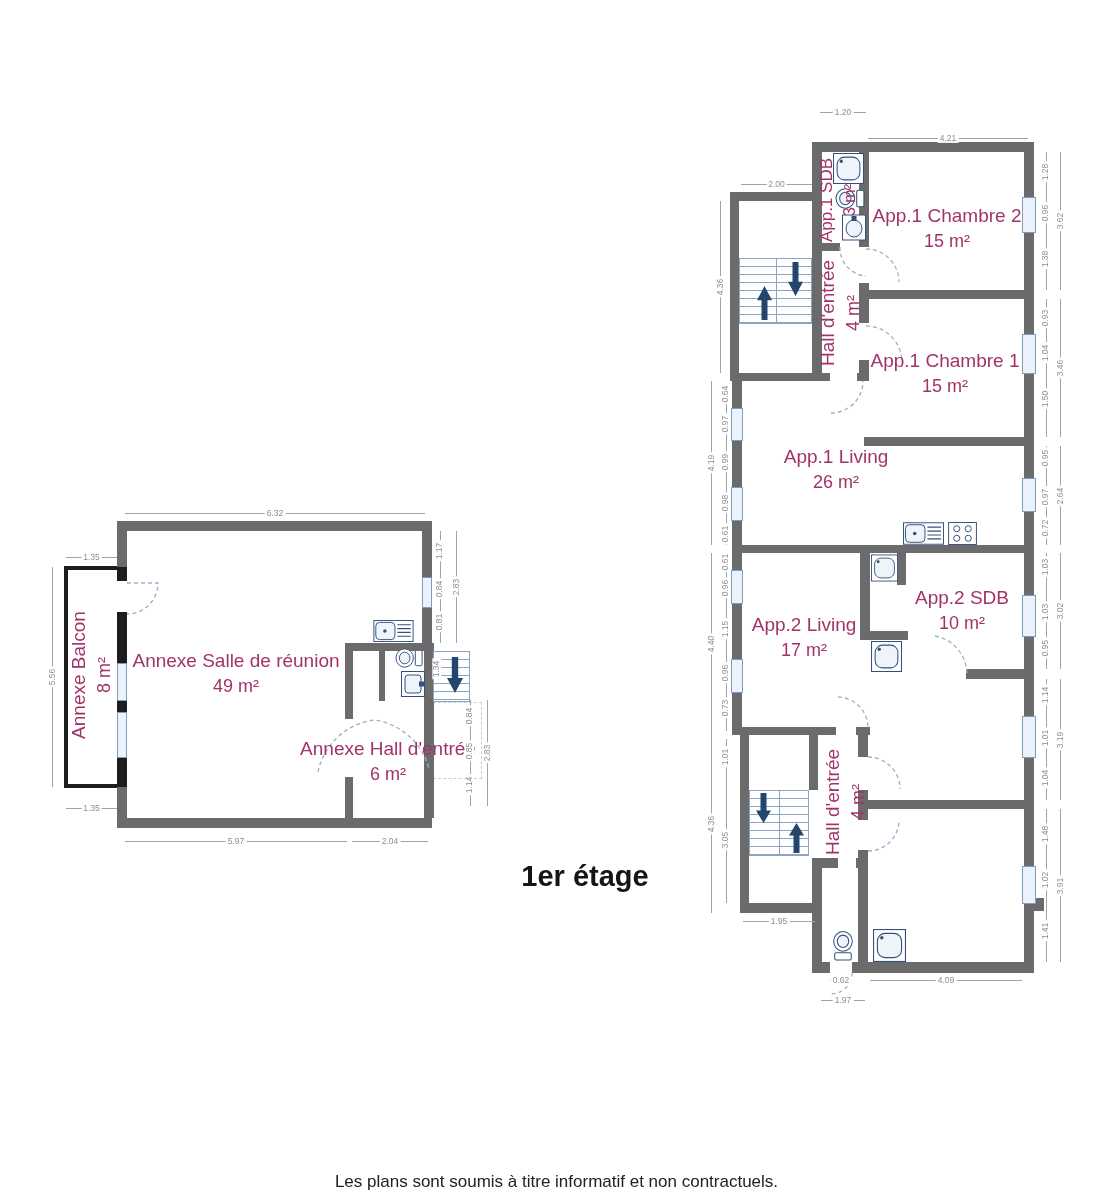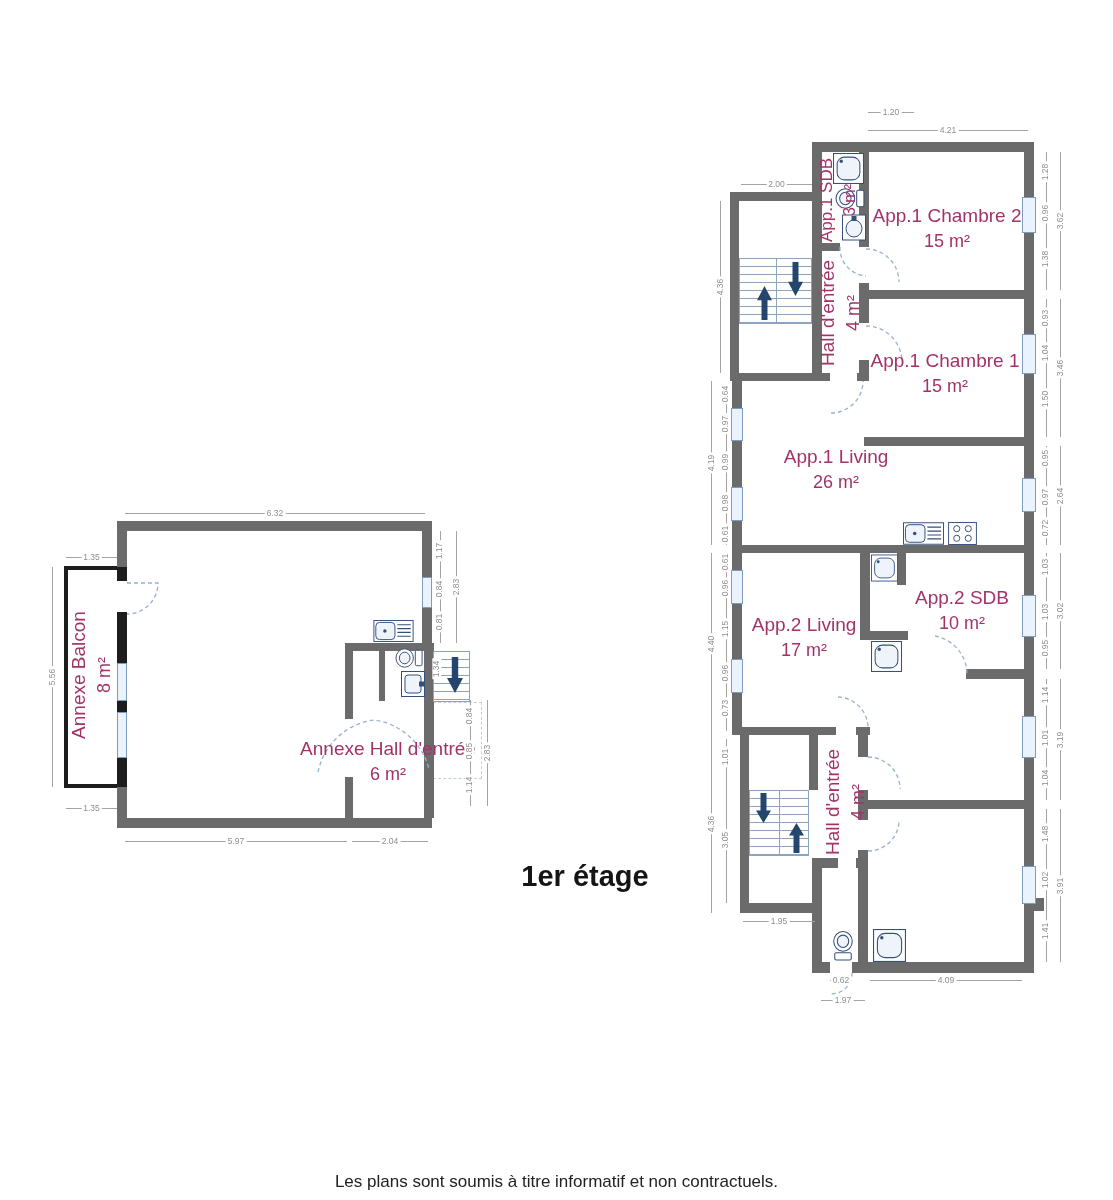--- a/index.html
+++ b/index.html
@@ -222,20 +222,24 @@
         <rect x="0.5" y="0.5" width="23" height="25" fill="#fff" stroke="#35507c"></rect>
         <rect x="4" y="4" width="16" height="18" rx="3" fill="#eef4fa" stroke="#35507c"></rect>
         <rect x="18" y="10.5" width="5" height="5" fill="#35507c"></rect>
       </svg>
   </div>
 
   <div class="rlabel vlab" style="left:4px;top:652px;width:170px;height:46px">
     <div>Annexe Balcon</div>
     <div class="ar">8 m²</div>
   </div>
+  <div class="rlabel" style="left:116px;top:648px;width:240px">
+    <div>Annexe Salle de réunion</div>
+    <div class="ar">49 m²</div>
+  </div>
   <div class="rlabel" style="left:268px;top:736px;width:240px">
     <div>Annexe Hall d'entrée</div>
     <div class="ar">6 m²</div>
   </div>
   <div class="rlabel vlab" style="left:780px;top:180px;width:112px;height:40px;font-size:17px">
     <div>App.1 SDB</div>
     <div class="ar" style="font-size:16px">3 m²</div>
   </div>
   <div class="rlabel" style="left:847px;top:203px;width:200px">
     <div>App.1 Chambre 2</div>
@@ -259,24 +263,24 @@
   </div>
   <div class="rlabel" style="left:862px;top:585px;width:200px">
     <div>App.2 SDB</div>
     <div class="ar">10 m²</div>
   </div>
   <div class="rlabel vlab" style="left:776px;top:781px;width:130px;height:42px">
     <div>Hall d'entrée</div>
     <div class="ar">4 m²</div>
   </div>
 
-  <div class="dh" style="left:868px;top:112px;width:46px">
+  <div class="dh" style="left:820px;top:112px;width:46px">
       <span>1.20</span>
     </div>
-  <div class="dh" style="left:868px;top:130px;width:160px">
+  <div class="dh" style="left:868px;top:138px;width:160px">
       <span>4.21</span>
     </div>
   <div class="dh" style="left:741px;top:184px;width:71px">
       <span>2.00</span>
     </div>
   <div class="dv" style="left:720px;top:201px;height:172px">
       <span>4.36</span>
     </div>
 
   <div class="dv" style="left:726px;top:385px;height:160px"></div>

